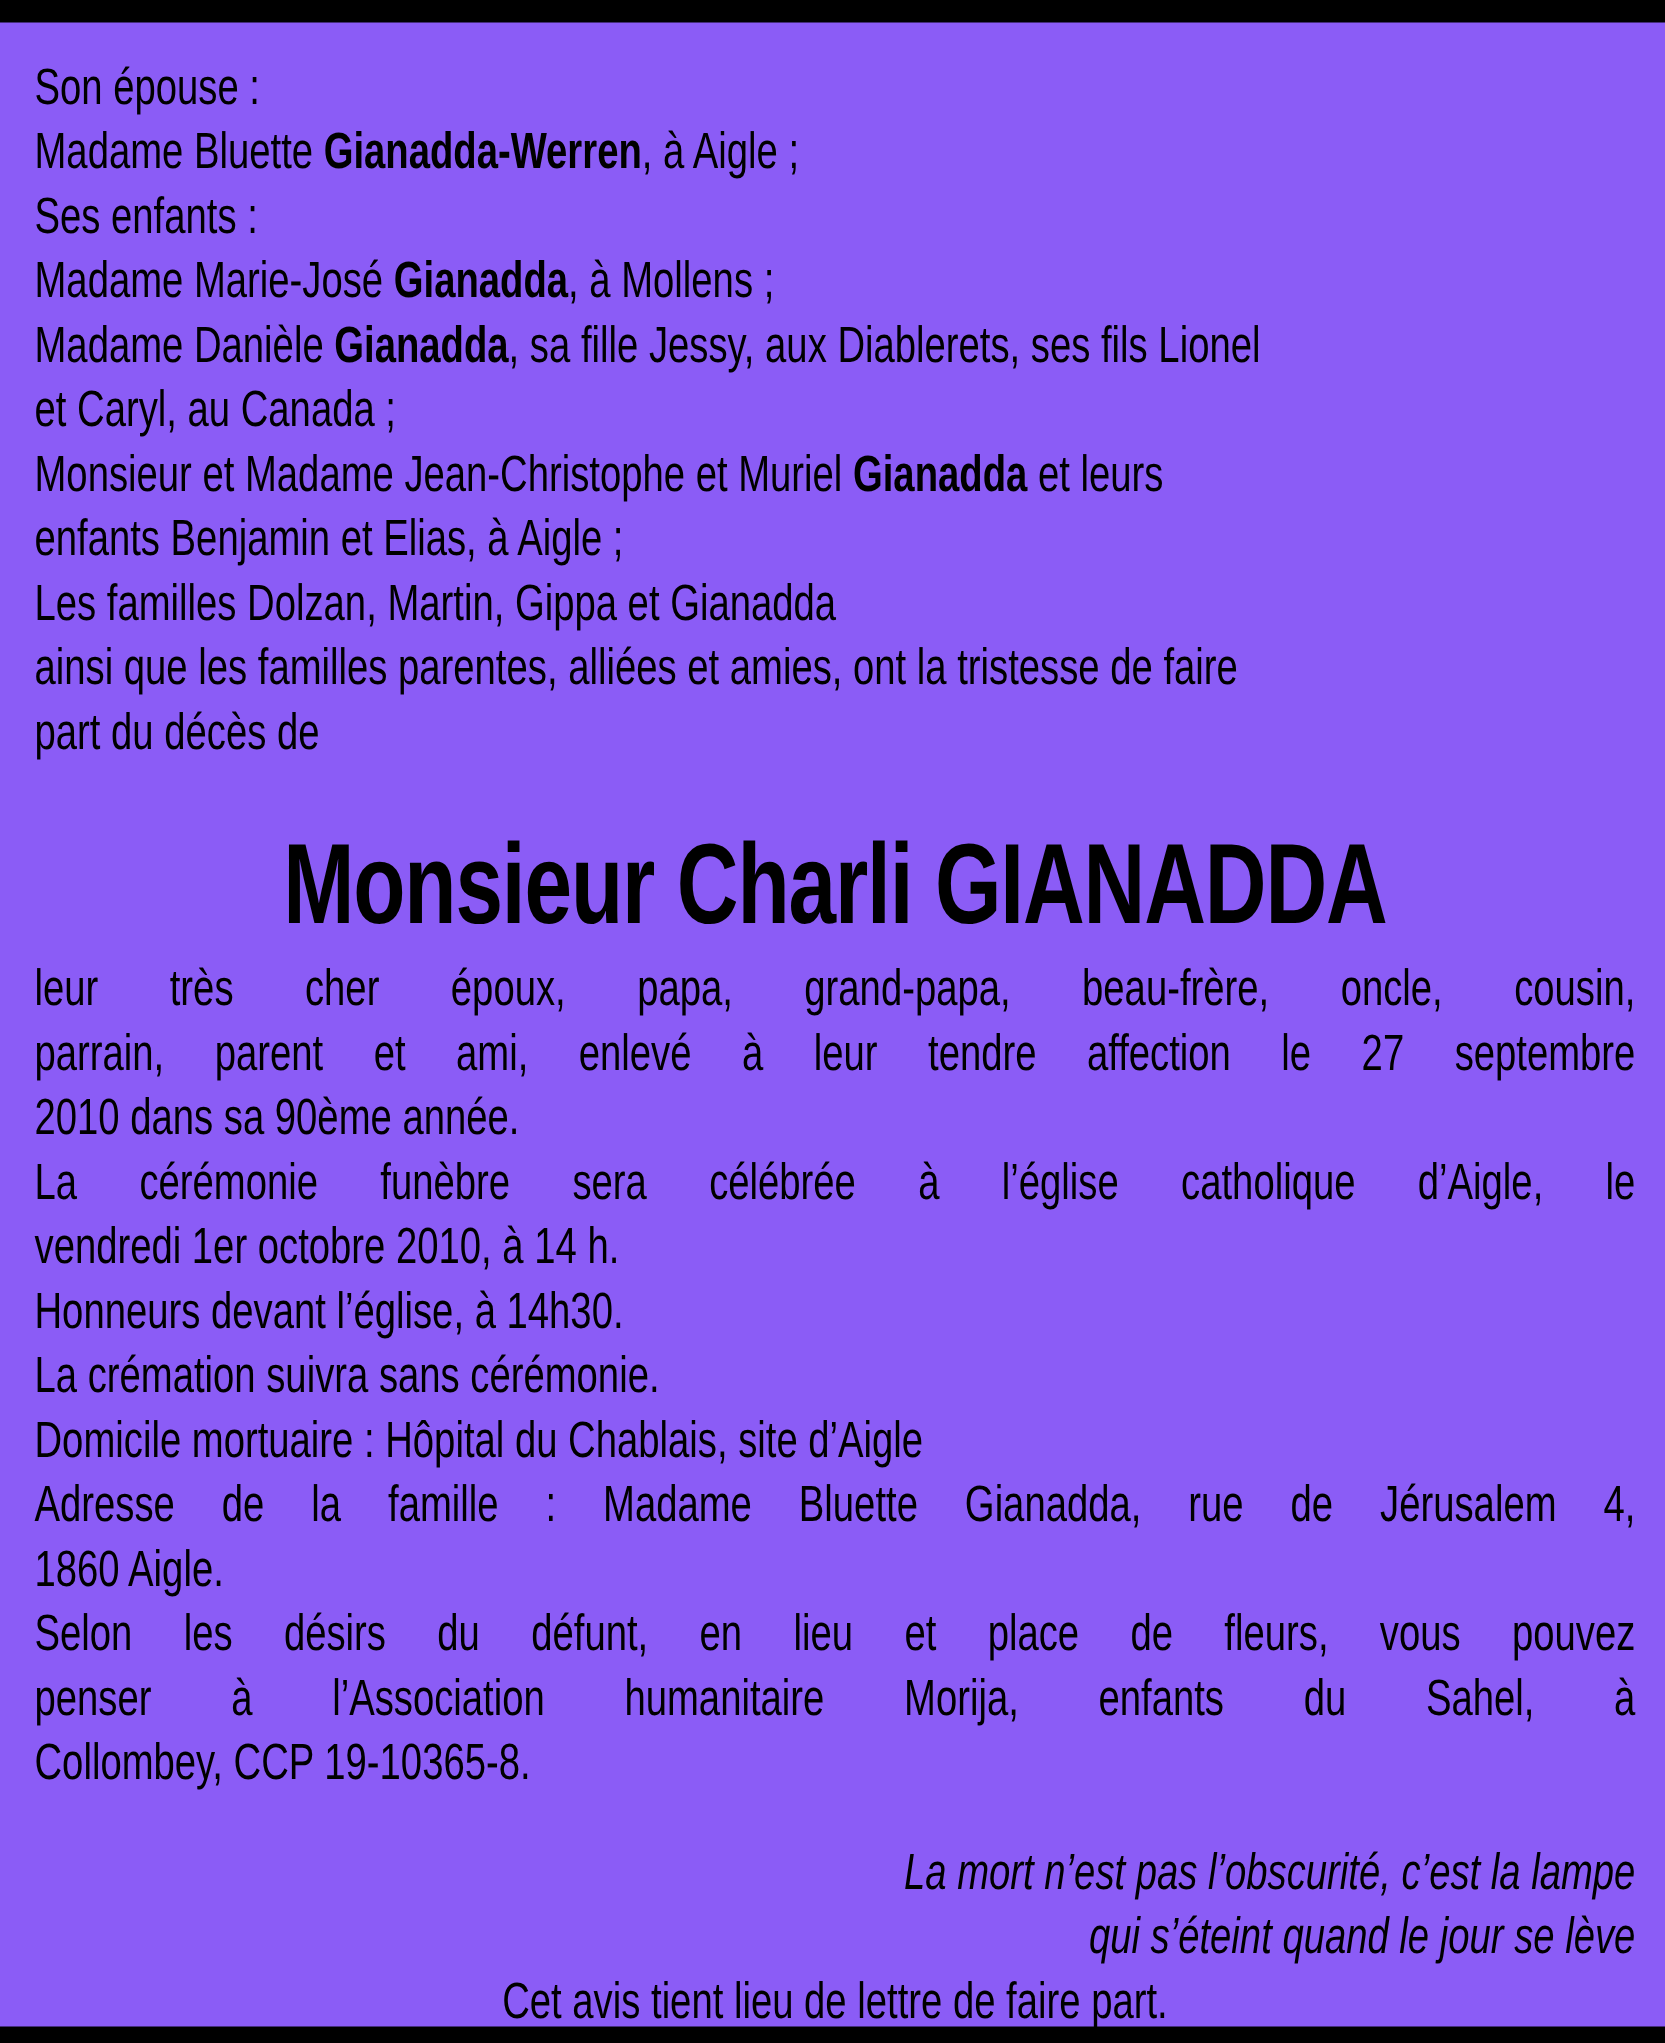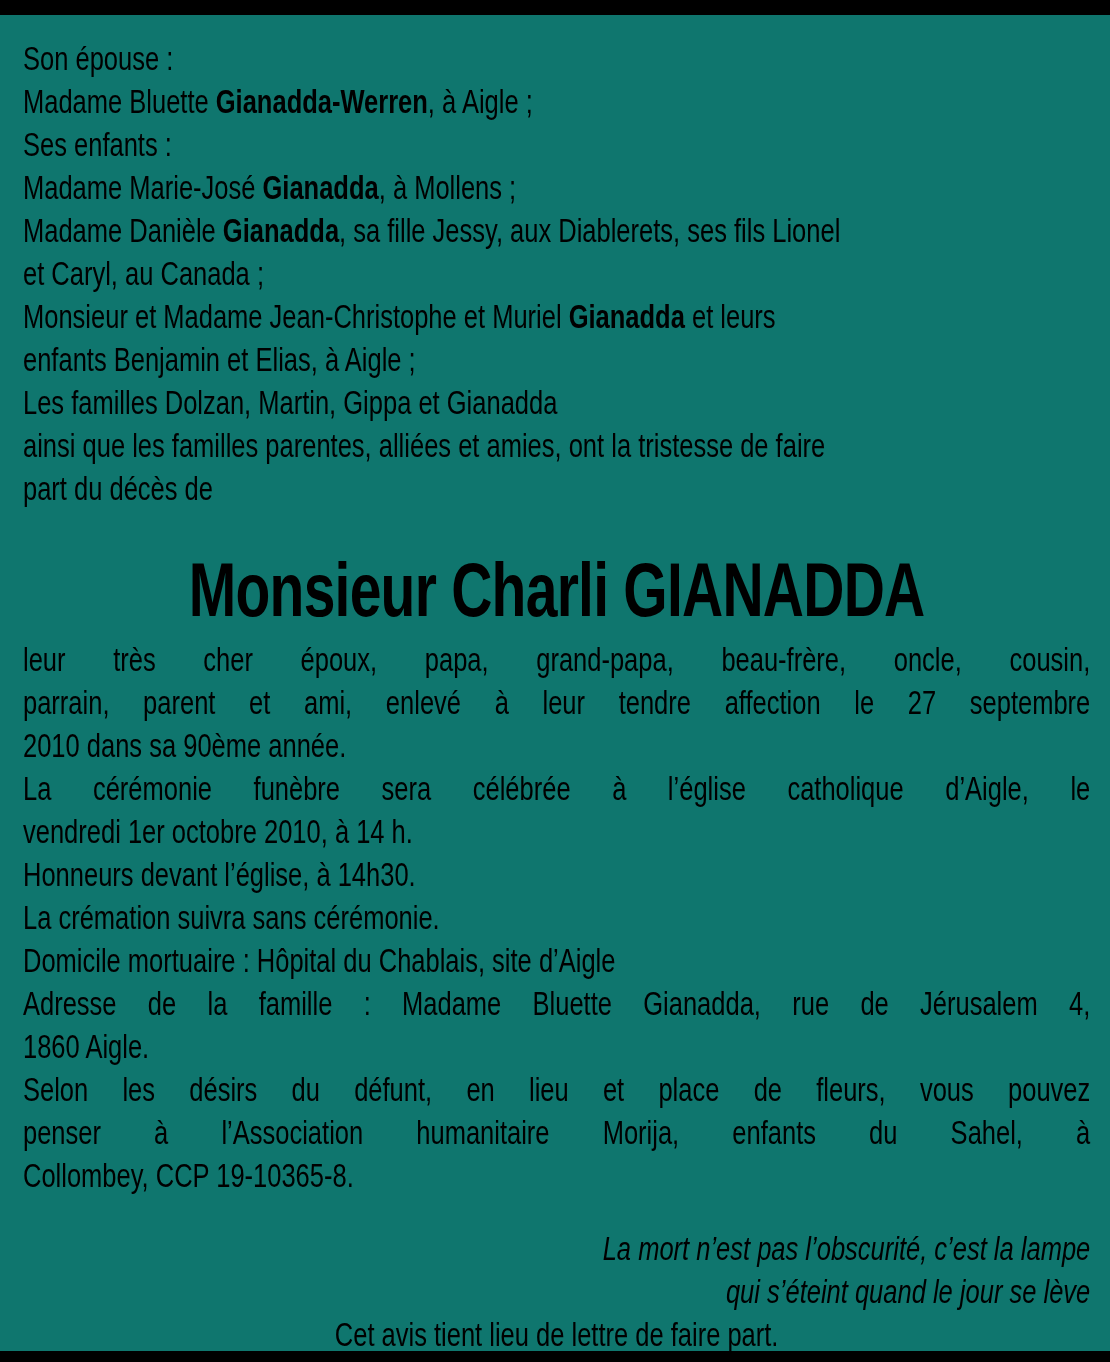--- a/index.html
+++ b/index.html
@@ -1,20 +1,20 @@
 <!DOCTYPE html>
 <html><head>
 <meta charset="utf-8">
 <style>
   html, body { margin: 0; padding: 0; background: #ffffff; }
   .page {
     position: relative;
     width: 1110px;
     height: 1362px;
-    background: #0f766e;
+    background: #8b5cf6;
     color: #000000;
     overflow: hidden;
     font-family: "Liberation Sans", sans-serif;
   }
   .bar {
     position: absolute;
     left: 0;
     width: 100%;
     background: #000000;
   }

